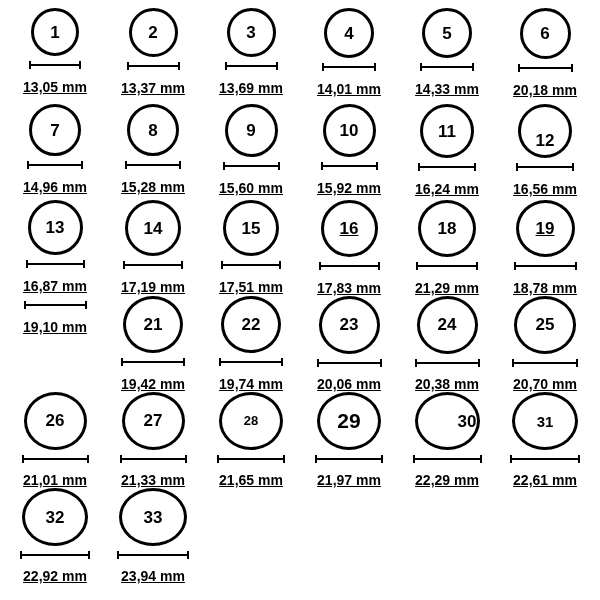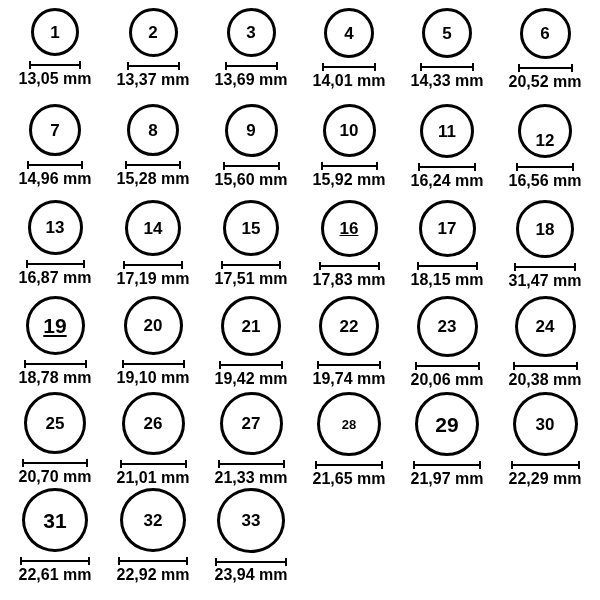--- a/index.html
+++ b/index.html
@@ -67,26 +67,27 @@
   .measure-bar::before {
     content: "";
     position: absolute;
     left: 0;
     right: 0;
     top: 3px;
     height: 2px;
     background: #000000;
   }
   .mm-text {
-    margin-top: 0;
-    font-size: 16px;
+    margin-top: 9px;
+    font-size: 14px;
     font-weight: bold;
     color: #000000;
     letter-spacing: 0px;
     white-space: nowrap;
+    text-decoration: underline;
   }
   .empty-cell {
     visibility: hidden;
   }
 </style>
 </head>
 <body>
 
 <div id="ring-size-chart">
   <div class="chart-grid">
@@ -135,21 +136,21 @@
         </div>
         <div class="mm-text">14,33 mm</div>
       </div>
       <div class="ring-cell">
         <div class="ring-circle" style="width: 51px; height: 51px;">
           <span class="ring-label-num" style="font-size: 17px;">6</span>
         </div>
         <div class="measure">
           <div class="measure-bar" style="width: 51px;"></div>
         </div>
-        <div class="mm-text">20,52 mm</div>
+        <div class="mm-text">20,18 mm</div>
       </div>
       <div class="ring-cell">
         <div class="ring-circle" style="width: 52px; height: 52px;">
           <span class="ring-label-num" style="font-size: 17px;">7</span>
         </div>
         <div class="measure">
           <div class="measure-bar" style="width: 52px;"></div>
         </div>
         <div class="mm-text">14,96 mm</div>
       </div>
@@ -228,50 +229,38 @@
       <div class="ring-cell">
         <div class="ring-circle" style="width: 57px; height: 57px; text-decoration: underline;">
           <span class="ring-label-num" style="font-size: 17px;">16</span>
         </div>
         <div class="measure">
           <div class="measure-bar" style="width: 57px;"></div>
         </div>
         <div class="mm-text">17,83 mm</div>
       </div>
       <div class="ring-cell">
-        <div class="ring-circle" style="width: 57px; height: 57px;">
-          <span class="ring-label-num" style="font-size: 17px;">17</span>
-        </div>
-        <div class="measure">
-          <div class="measure-bar" style="width: 57px;"></div>
-        </div>
-        <div class="mm-text">18,15 mm</div>
-      </div>
-      <div class="ring-cell">
         <div class="ring-circle" style="width: 58px; height: 58px;">
           <span class="ring-label-num" style="font-size: 17px; text-align: right;">18</span>
         </div>
         <div class="measure">
           <div class="measure-bar" style="width: 58px;"></div>
         </div>
-        <div class="mm-text">31,47 mm</div>
+        <div class="mm-text">21,29 mm</div>
       </div>
       <div class="ring-cell">
         <div class="ring-circle" style="width: 59px; height: 59px;">
-          <span class="ring-label-num" style="font-size: 21px; text-decoration: underline;">19</span>
+          <span class="ring-label-num" style="font-size: 17px; text-decoration: underline;">19</span>
         </div>
         <div class="measure">
           <div class="measure-bar" style="width: 59px;"></div>
         </div>
         <div class="mm-text">18,78 mm</div>
       </div>
       <div class="ring-cell">
-        <div class="ring-circle" style="width: 59px; height: 59px;">
-          <span class="ring-label-num" style="font-size: 17px;">20</span>
-        </div>
         <div class="measure">
           <div class="measure-bar" style="width: 59px;"></div>
         </div>
         <div class="mm-text">19,10 mm</div>
       </div>
       <div class="ring-cell">
         <div class="ring-circle" style="width: 60px; height: 60px;">
           <span class="ring-label-num" style="font-size: 17px;">21</span>
         </div>
         <div class="measure">
@@ -345,31 +334,31 @@
       <div class="ring-cell">
         <div class="ring-circle" style="width: 64px; height: 64px;">
           <span class="ring-label-num" style="font-size: 21px;">29</span>
         </div>
         <div class="measure">
           <div class="measure-bar" style="width: 64px;"></div>
         </div>
         <div class="mm-text">21,97 mm</div>
       </div>
       <div class="ring-cell">
-        <div class="ring-circle" style="width: 65px; height: 65px;">
+        <div class="ring-circle" style="width: 65px; height: 65px; justify-content: flex-end;">
           <span class="ring-label-num" style="font-size: 17px;">30</span>
         </div>
         <div class="measure">
           <div class="measure-bar" style="width: 65px;"></div>
         </div>
         <div class="mm-text">22,29 mm</div>
       </div>
       <div class="ring-cell">
         <div class="ring-circle" style="width: 66px; height: 66px;">
-          <span class="ring-label-num" style="font-size: 21px;">31</span>
+          <span class="ring-label-num" style="font-size: 15px;">31</span>
         </div>
         <div class="measure">
           <div class="measure-bar" style="width: 66px;"></div>
         </div>
         <div class="mm-text">22,61 mm</div>
       </div>
       <div class="ring-cell">
         <div class="ring-circle" style="width: 66px; height: 66px;">
           <span class="ring-label-num" style="font-size: 17px;">32</span>
         </div>

